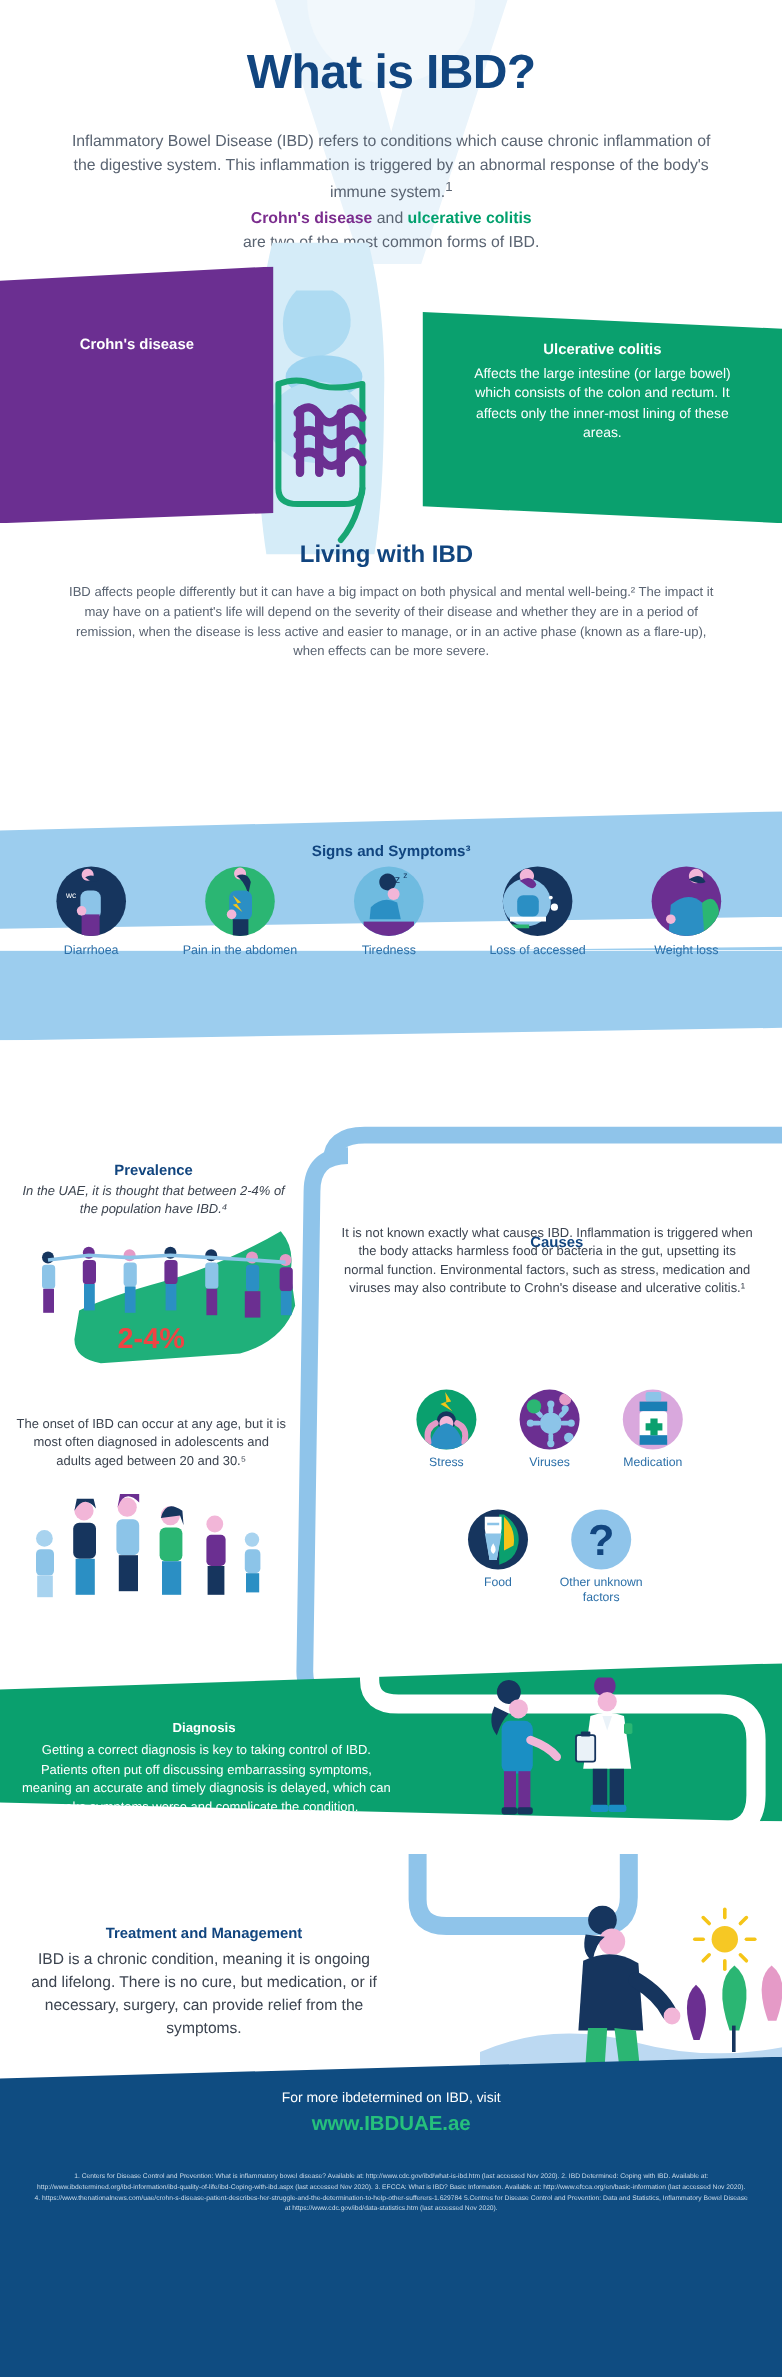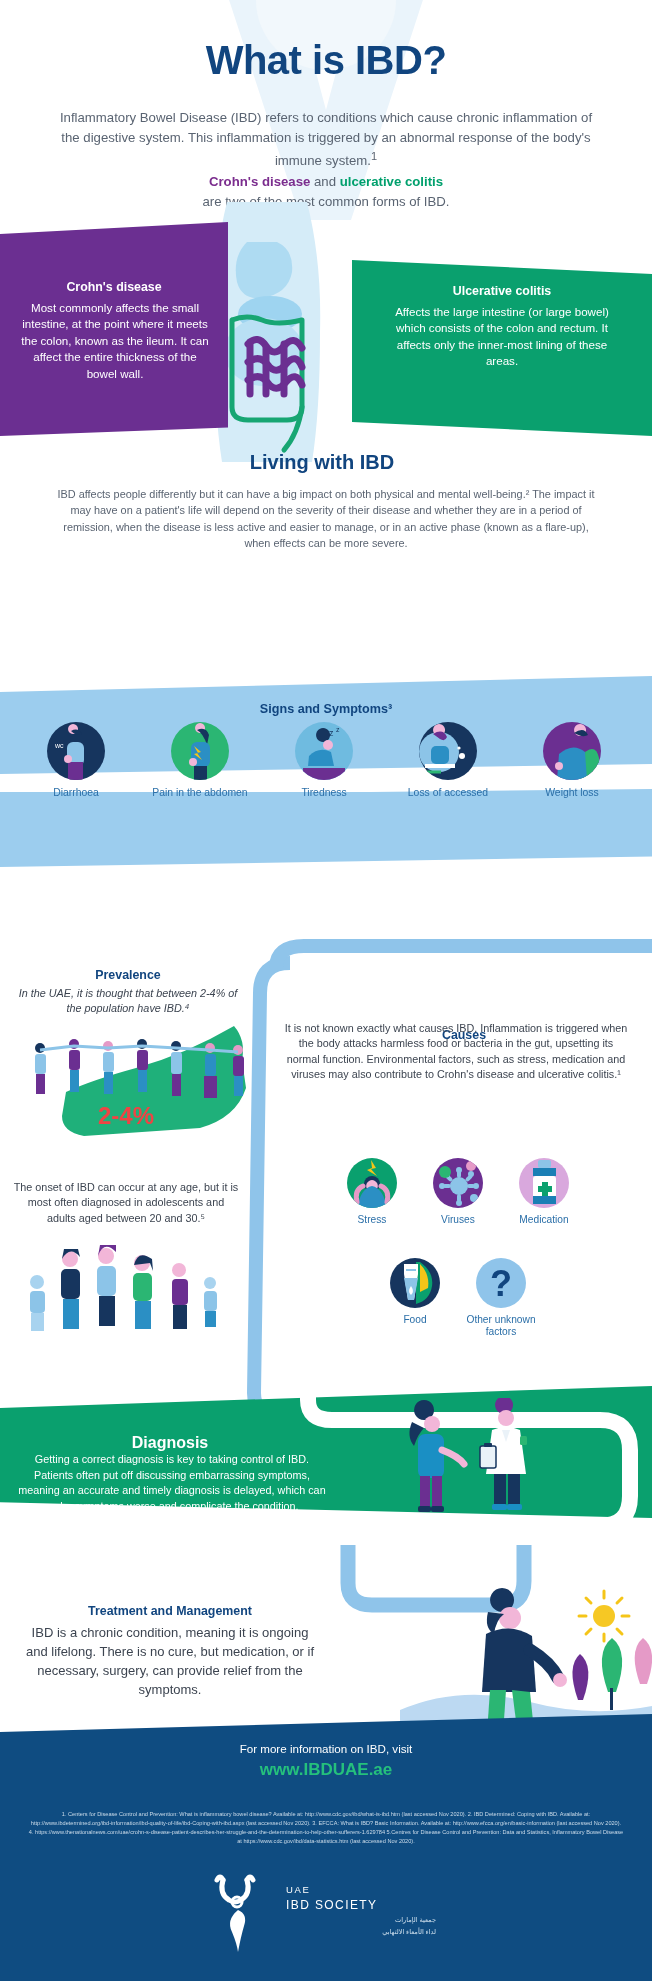--- a/index.html
+++ b/index.html
@@ -89,21 +89,21 @@
   .cause-row { display:flex; justify-content:center; }
   .cause { width:86px; text-align:center; }
   .cause .circ { width:50px; height:50px; border-radius:50%; margin:0 auto; position:relative; overflow:hidden;}
   .cause .lbl { margin-top:6px; font-size:10.2px; color:#2b6fa8; line-height:1.18; }
 
   
   .diag-bg {
     left:0; top:1386px; width:652px; height:132px; background:#0aa06e;
     clip-path: polygon(0 22px, 100% 0, 100% 100%, 0 88%);
   }
-  .diag-h { font-size:16px; font-weight:bold; color:#ffffff; text-align:center; }
+  .diag-h { font-size:11px; font-weight:bold; color:#ffffff; text-align:center; }
   .diag-p { font-size:10.8px; line-height:1.45; color:#ffffff; text-align:center; }
 
   
   .treat-h { font-size:12.4px; font-weight:bold; color:#11457f; text-align:center; }
   .treat-p { font-size:13px; line-height:1.45; color:#3c4450; text-align:center; }
 
   
   .footer {
     left:0; top:1714px; width:652px; height:267px; background:#0f4c81;
     clip-path: polygon(0 18px, 100% 0, 100% 100%, 0 100%);
@@ -151,21 +151,20 @@
       <path d="M110 205 Q106 232 92 248" fill="none" stroke="#17a673" stroke-width="5" stroke-linecap="round"></path>
 
       <path d="M56 142 q10 -10 18 2 q8 12 18 0 q10 -12 18 2
                M56 160 q12 -8 20 3 q8 11 18 -1 q10 -12 16 3
                M56 178 q12 -8 20 3 q8 11 18 -1 q10 -12 16 3" fill="none" stroke="#6b2f91" stroke-width="7" stroke-linecap="round"></path>
       <path d="M58 140 L58 192 M74 146 L74 192 M92 142 L92 192" fill="none" stroke="#6b2f91" stroke-width="7" stroke-linecap="round"></path>
     </svg>
 
     <div class="abs panel-purple">
       <div class="abs panel-h" style="left:8px; top:58px; width:212px;">Crohn's disease</div>
-      <div class="abs panel-p" style="left:20px; top:78px; width:190px;">Most commonly affects the small intestine, at the point where it meets the colon, known as the ileum. It can affect the entire thickness of the bowel wall.</div>
     </div>
 
     <div class="abs panel-green">
       <div class="abs panel-h" style="left:10px; top:24px; width:280px;">Ulcerative colitis</div>
       <div class="abs panel-p" style="left:42px; top:44px; width:216px;">Affects the large intestine (or large bowel) which consists of the colon and rectum. It affects only the inner-most lining of these areas.</div>
     </div>
   </div>
 
   <div class="abs h2" style="left:0; top:451px; width:644px;">Living with IBD</div>
   <div class="abs body-p" style="left:52px; top:486px; width:548px;">IBD affects people differently but it can have a big impact on both physical and mental well-being.² The impact it may have on a patient's life will depend on the severity of their disease and whether they are in a period of remission, when the disease is less active and easier to manage, or in an active phase (known as a flare-up), when effects can be more severe.</div>
@@ -498,33 +497,20 @@
       <path d="M52 56 q20 12 28 28" stroke="#16355e" stroke-width="13" fill="none" stroke-linecap="round"></path>
       <circle cx="82" cy="86" r="7" fill="#f2b6d8"></circle>
       <path d="M12 96 l16 0 l-4 60 l-16 -2 z" fill="#2bb673"></path>
       <path d="M34 96 l18 2 l6 58 l-16 2 z" fill="#2bb673"></path>
       <path d="M4 152 l22 2 l0 10 l-24 0 z" fill="#2b8fc4"></path>
       <path d="M40 156 l20 -2 l4 10 l-24 2 z" fill="#2b8fc4"></path>
     </g>
   </svg>
 
   <div class="abs footer">
-    <div class="abs f-info" style="left:0; top:28px; width:652px;">For more information on IBD, visit</div>
+    <div class="abs f-info" style="left:0; top:28px; width:652px;">For more ibdetermined on IBD, visit</div>
     <a class="abs f-url" href="#" style="left:0; top:46px; width:652px; text-decoration:none;">www.IBDUAE.ae</a>
 
     <div class="abs refs" style="left:28px; top:96px; width:596px;">1. Centers for Disease Control and Prevention: What is inflammatory bowel disease? Available at: http://www.cdc.gov/ibd/what-is-ibd.htm (last accessed Nov 2020). 2. IBD Determined: Coping with IBD. Available at: http://www.ibdetermined.org/ibd-information/ibd-quality-of-life/ibd-Coping-with-ibd.aspx (last accessed Nov 2020). 3. EFCCA: What is IBD? Basic Information. Available at: http://www.efcca.org/en/basic-information (last accessed Nov 2020). 4. https://www.thenationalnews.com/uae/crohn-s-disease-patient-describes-her-struggle-and-the-determination-to-help-other-sufferers-1.629784 5.Centres for Disease Control and Prevention: Data and Statistics, Inflammatory Bowel Disease at https://www.cdc.gov/ibd/data-statistics.htm (last accessed Nov 2020).</div>
 
-    <div class="abs" style="left:210px; top:160px; width:240px; height:86px;">
-      <svg class="abs" style="left:0; top:0; width:62px; height:80px;" viewBox="0 0 62 80">
-        <path d="M13 6 q-4 14 6 20 q6 4 12 0 q10 -6 6 -20" fill="none" stroke="#ffffff" stroke-width="5" stroke-linecap="round"></path>
-        <path d="M13 6 q-3 -6 -6 0" fill="none" stroke="#ffffff" stroke-width="5" stroke-linecap="round"></path>
-        <path d="M37 6 q3 -6 6 0" fill="none" stroke="#ffffff" stroke-width="5" stroke-linecap="round"></path>
-        <circle cx="27" cy="28" r="5" fill="none" stroke="#ffffff" stroke-width="3"></circle>
-        <path d="M28 36 q-12 10 -6 22 q5 12 6 20 q3 -16 6 -26 q4 -12 -6 -16" fill="#ffffff"></path>
-      </svg>
-      <div class="abs logo-txt-1" style="left:76px; top:10px;">UAE</div>
-      <div class="abs logo-txt-2" style="left:76px; top:24px;">IBD SOCIETY</div>
-      <div class="abs logo-ar" style="left:76px; top:42px; width:150px; text-align:right;">جمعية الإمارات</div>
-      <div class="abs logo-ar" style="left:76px; top:54px; width:150px; text-align:right;">لداء الأمعاء الالتهابي</div>
-    </div>
   </div>
 
 </div>
 
 </body></html>

